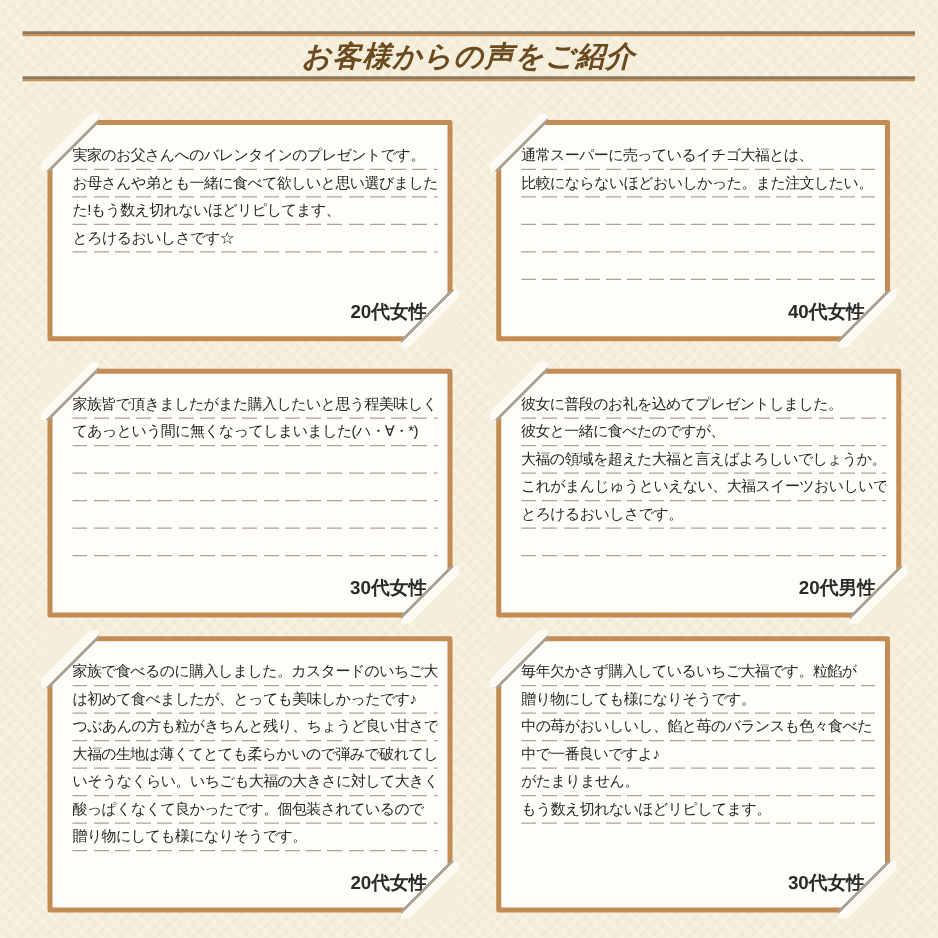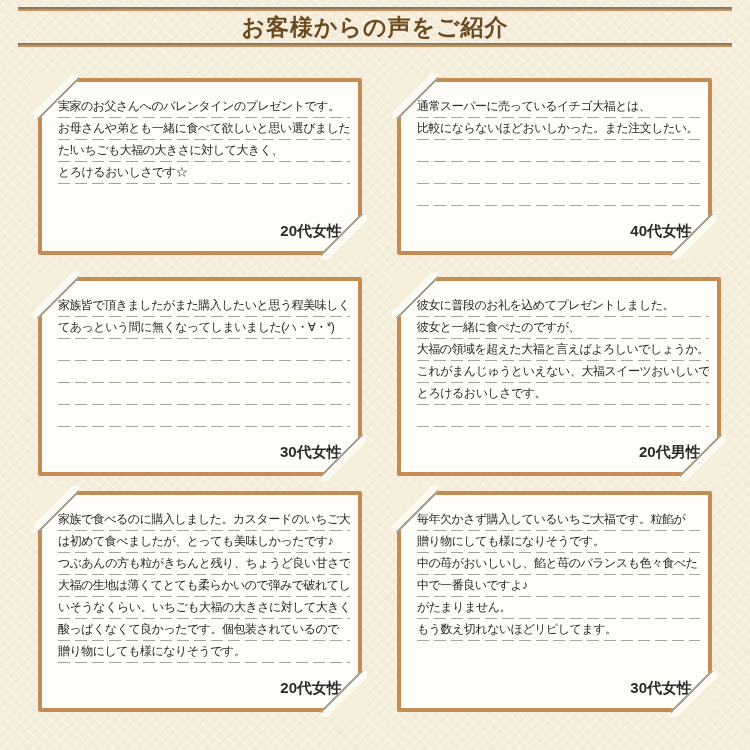--- a/index.html
+++ b/index.html
@@ -8,21 +8,21 @@
     font-family:"Liberation Sans", sans-serif;
     background-color:#f5eedb;
     background-image:
       repeating-linear-gradient(45deg, rgba(255,255,255,.20) 0 3px, rgba(255,255,255,0) 3px 8px),
       repeating-linear-gradient(-45deg, rgba(198,182,150,.08) 0 2px, rgba(198,182,150,0) 2px 7px);
     overflow:hidden;
     position:relative;
   }
 
   
-  .header{padding-top:7px;}
+  .header{padding-top:25px;font-style:italic;}
   .rule{height:4px;margin:0 18px;}
   .rule-top{background:linear-gradient(180deg,#8c7a60 0 50%, #c9925a 50% 100%);}
   .rule-bottom{background:linear-gradient(180deg,#8c7a60 0 50%, #c9925a 50% 100%);}
   .title{
     height:32px;display:flex;align-items:center;justify-content:center;
     font-size:23px;font-weight:bold;color:#6b4a20;letter-spacing:1px;
   }
 
   
   .main{margin:31px 38px 0 38px;}
@@ -97,21 +97,21 @@
 
 <div class="main">
 
   <div class="row row-1">
 
     <div class="card h-5">
       <div class="fold fold-tl"></div>
       <div class="fold fold-br"></div>
       <div class="line">実家のお父さんへのバレンタインのプレゼントです。</div>
       <div class="line">お母さんや弟とも一緒に食べて欲しいと思い選びました。</div>
-      <div class="line">た!いちごも大福の大きさに対して大きく、</div>
+      <div class="line">た!もう数え切れないほどリピしてます、</div>
       <div class="line">とろけるおいしさです☆</div>
       <div class="author">20代女性</div>
     </div>
 
     <div class="card h-5">
       <div class="fold fold-tl"></div>
       <div class="fold fold-br"></div>
       <div class="line">通常スーパーに売っているイチゴ大福とは、</div>
       <div class="line">比較にならないほどおいしかった。また注文したい。</div>
       <div class="line"></div>

